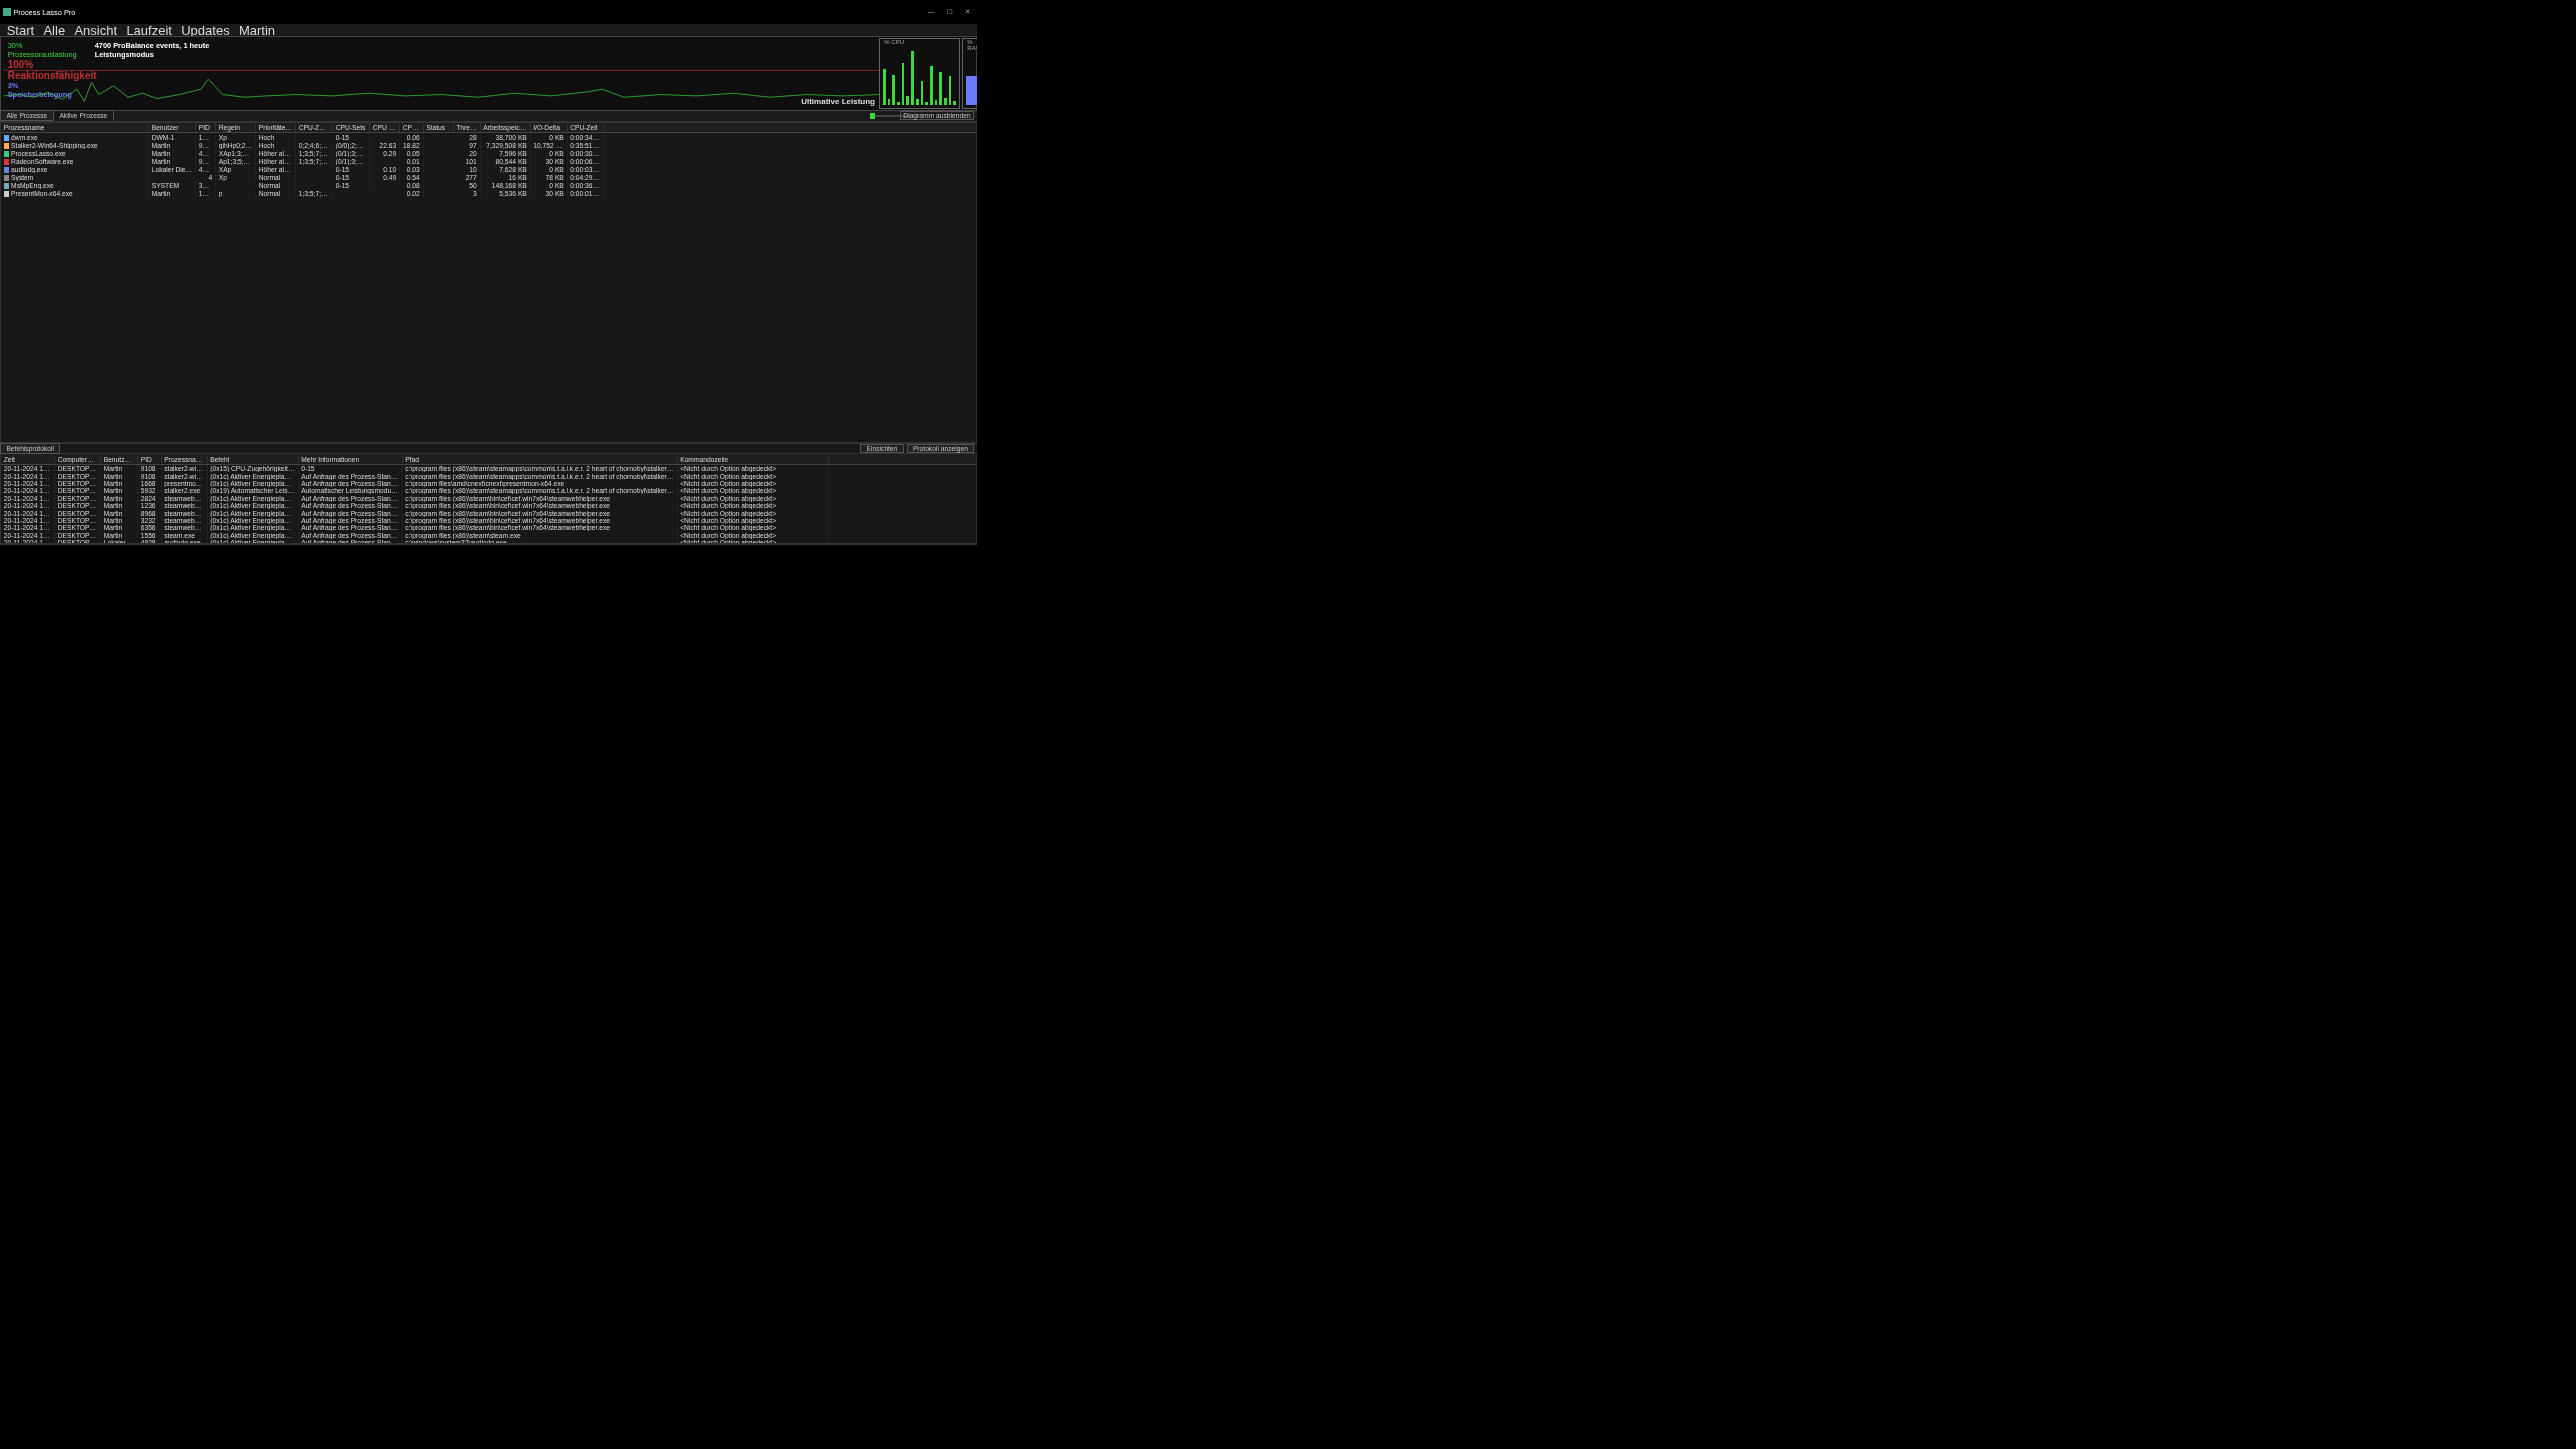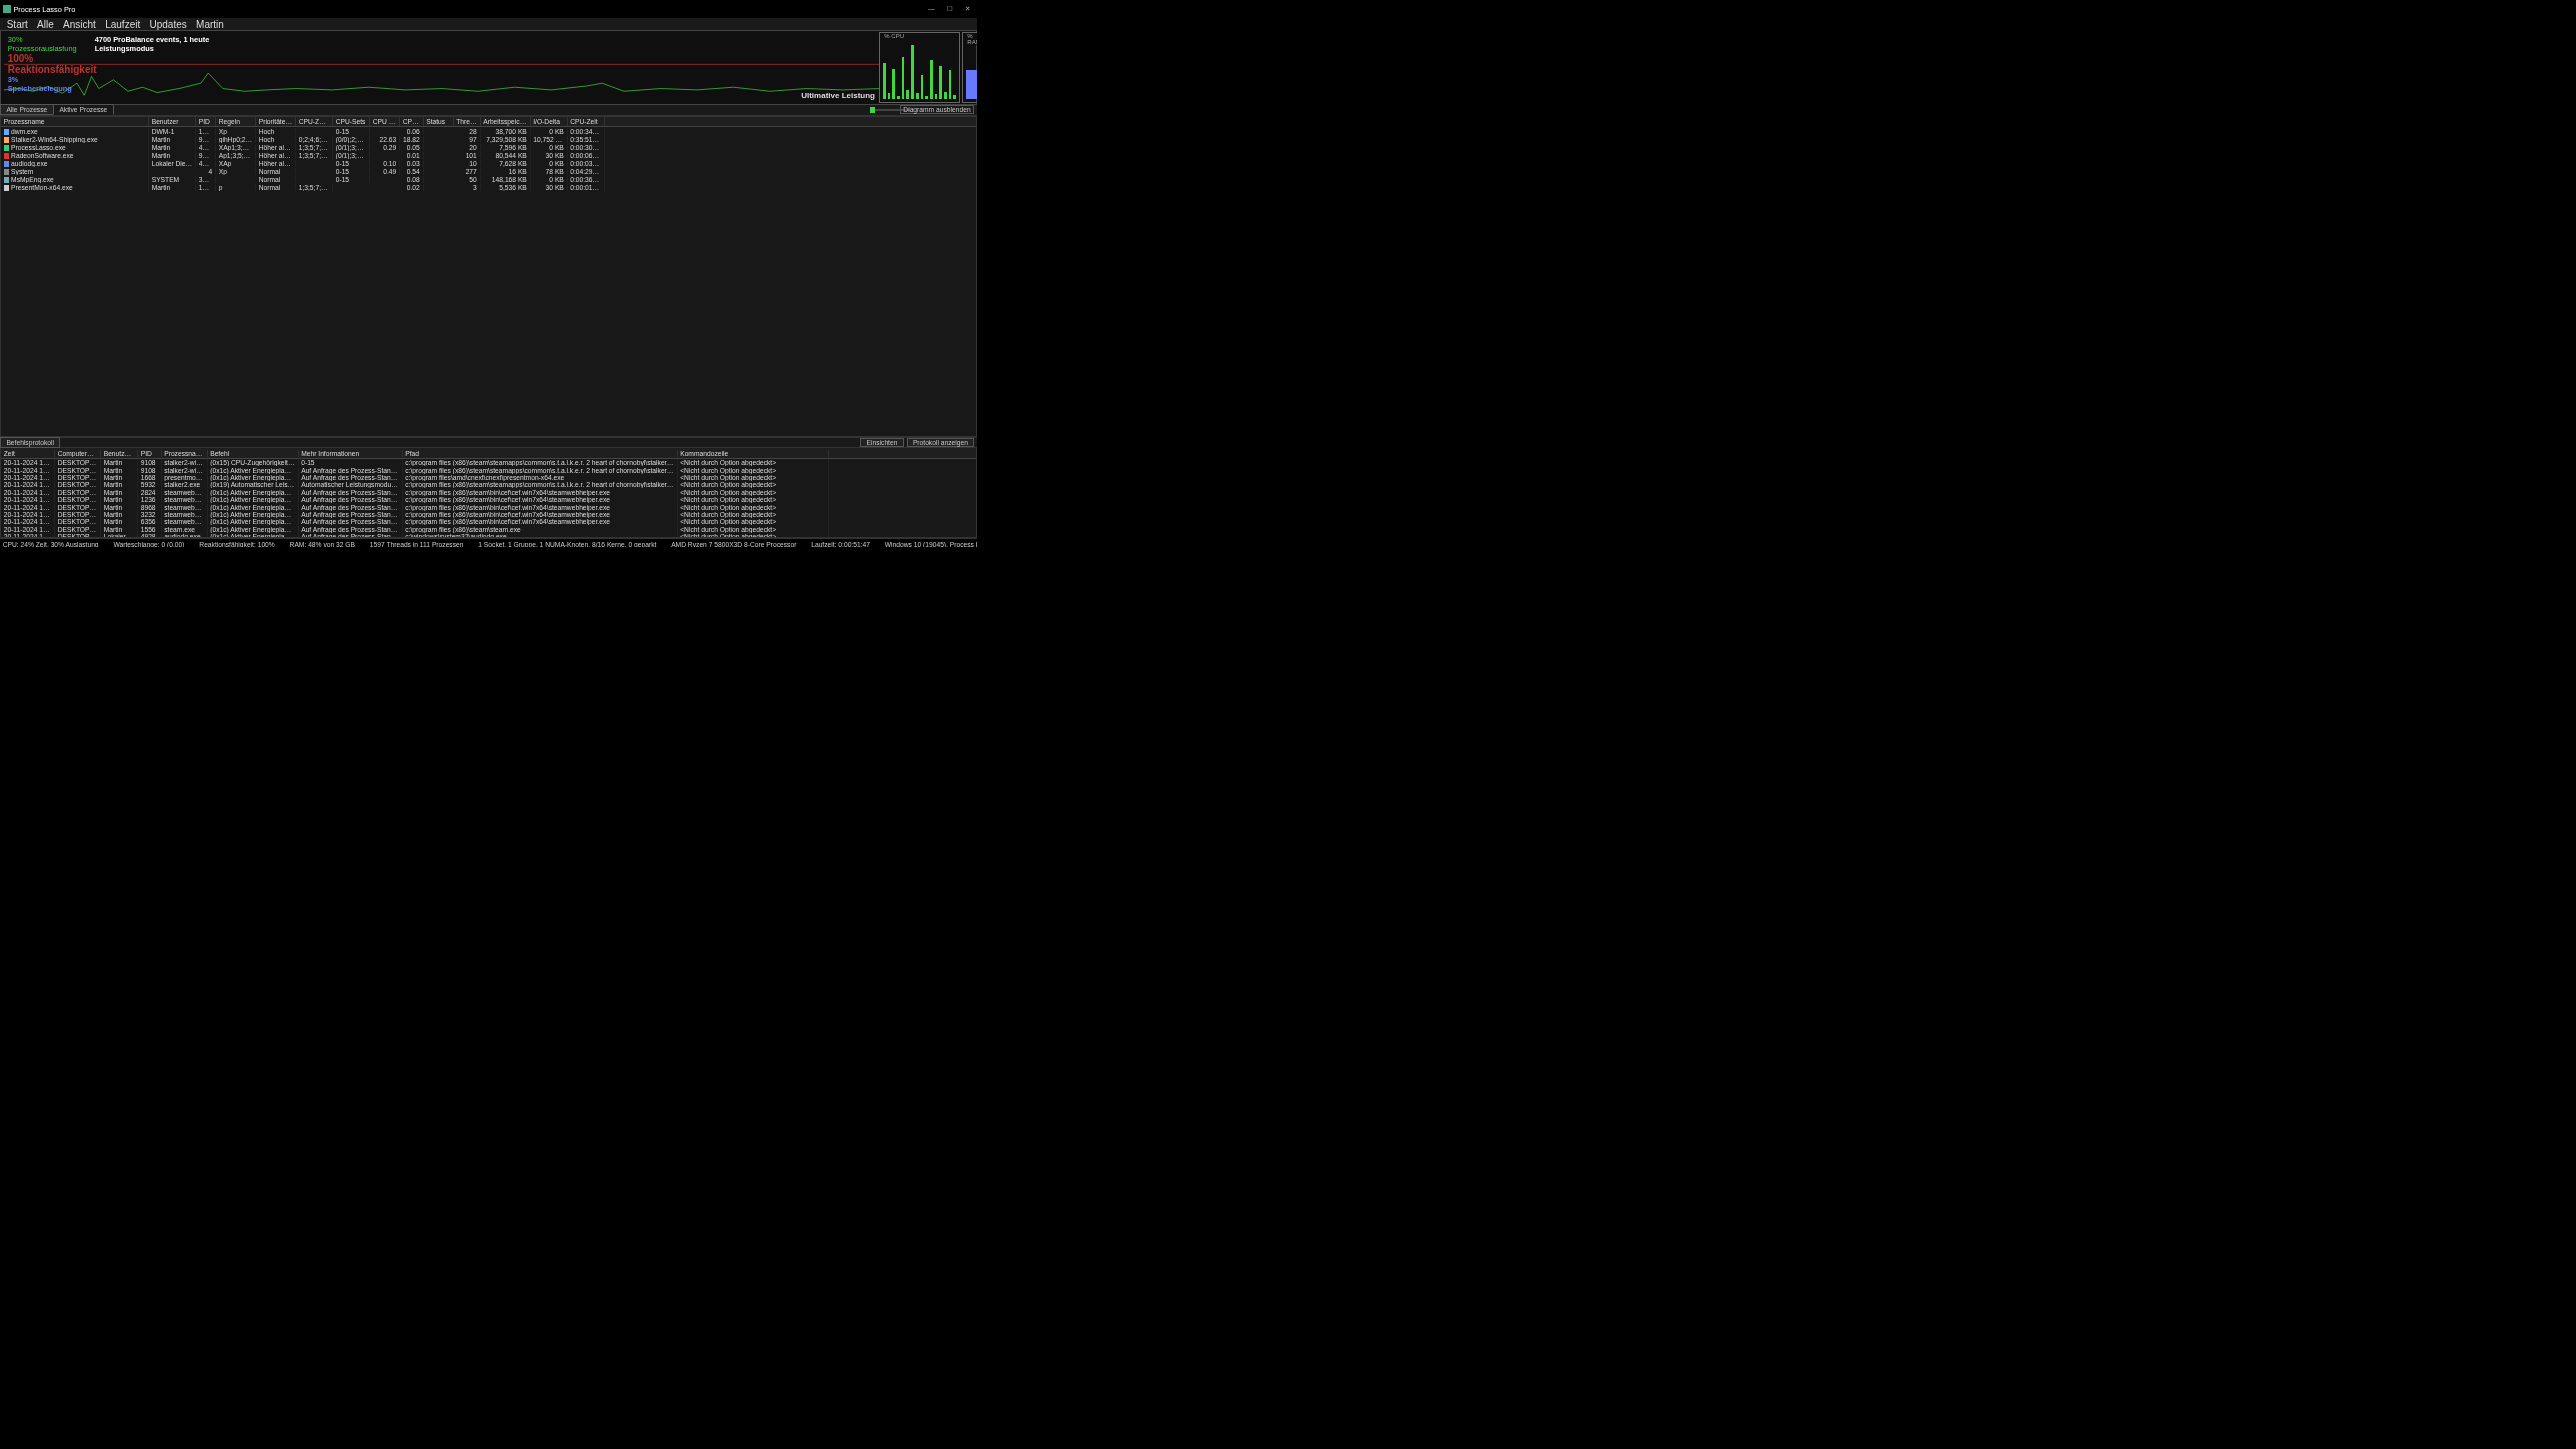--- a/index.html
+++ b/index.html
@@ -1,23 +1,23 @@
 <!DOCTYPE html>
 <html style="font-size:10.7px"><head>
 <meta charset="utf-8">
 <style>
 * { margin: 0; padding: 0; box-sizing: border-box; font-family: "Segoe UI", Tahoma, sans-serif; }
 body { background: #000; color: #c8c8c8; font-size: 7.4px; overflow: hidden; width: 977px; height: 547px; }
-.titlebar { height: 18px; background: #000; display: flex; align-items: center; padding: 0 2.7px; }
+.titlebar { height: 24px; background: #000; display: flex; align-items: center; padding: 0 2.7px; }
 .titlebar .app-icon { width: 8px; height: 8px; background: #4a8; margin-right: 2.7px; }
 .titlebar .title { color: #fff; font-size: 7.4px; }
 .titlebar .win-ctrl { margin-left: auto; display: flex; gap: 12px; color: #aaa; padding-right: 4px; font-size: 6.7px; }
 .titlebar .win-ctrl span { cursor: pointer; }
 .menubar { height: 12px; background: #1a1a1a; display: flex; align-items: center; padding: 0 2.7px; gap: 1.3px; }
-.menubar span { padding: 0.7px 4px; font-size: 10px; color: #ddd; cursor: pointer; }
+.menubar span { padding: 0.7px 4px; font-size: 13px; color: #ddd; cursor: pointer; }
 .header-panel { height: 75px; background: #0f0f0f; display: flex; border: 0.7px solid #444; position: relative; }
 .stats-block { padding: 4px 6.7px; width: 87px; }
 .stat-cpu { color: #3fd83f; font-weight: normal; font-size: 7.4px; }
 .stat-resp { color: #c03030; font-weight: bold; font-size: 10px; }
 .stat-mem { color: #6a7aff; font-weight: bold; font-size: 7.4px; }
 .events-block { padding: 4px 6.7px; color: #fff; font-size: 7.4px; }
 .events-block .bold { font-weight: bold; }
 .graph-area { position: absolute; left: 2.7px; right: 97px; top: 32px; height: 39px; }
 .graph-area svg { width: 100%; height: 100%; }
 .perf-mode { position: absolute; right: 101px; bottom: 4px; color: #ddd; font-size: 8px; font-weight: bold; }

